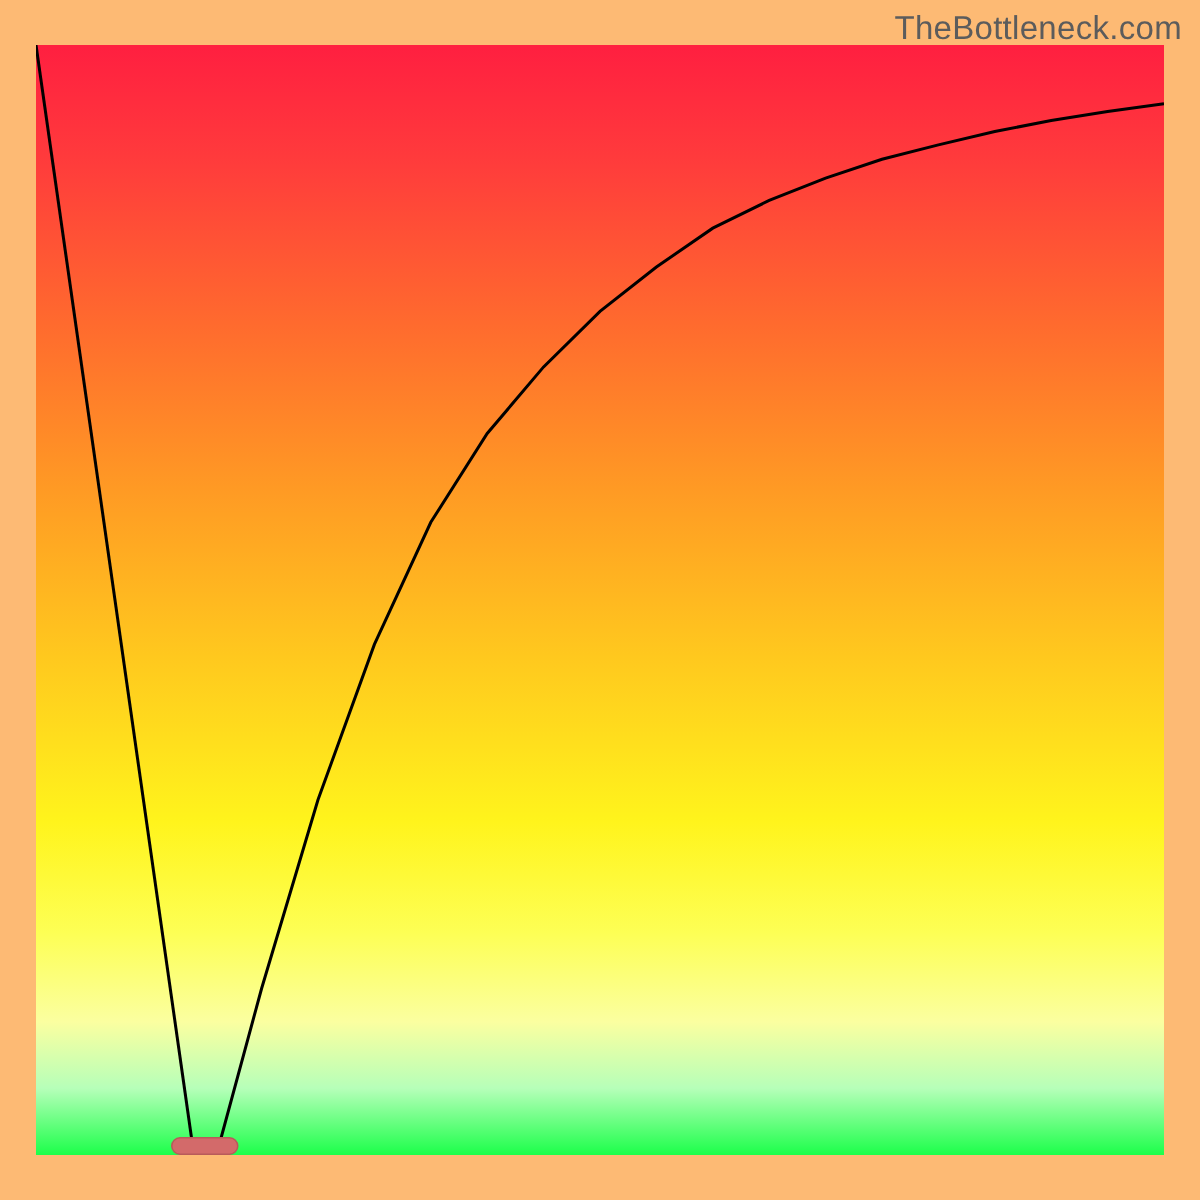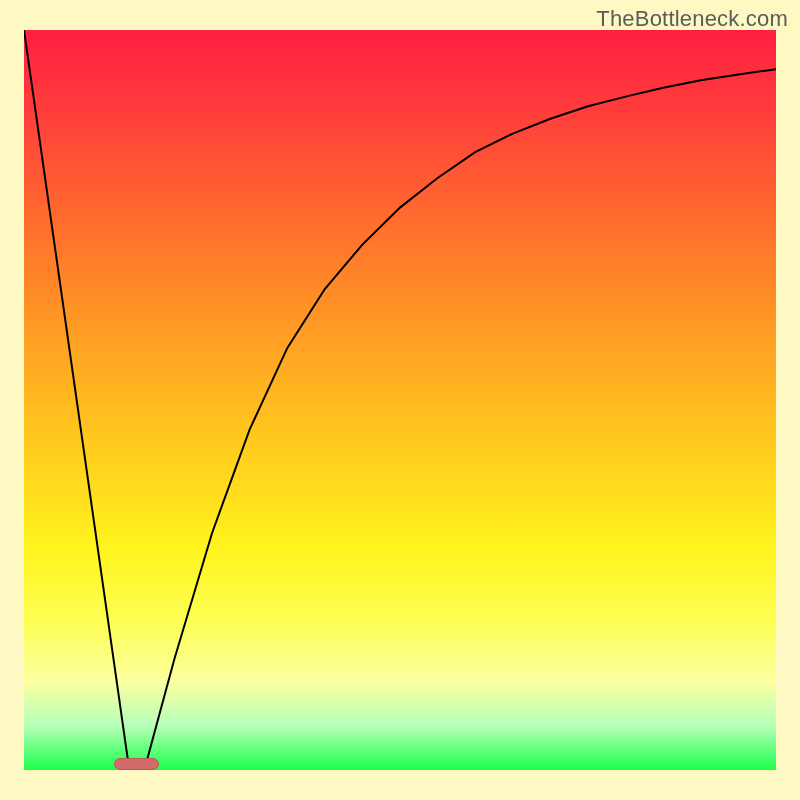--- a/index.html
+++ b/index.html
@@ -1,20 +1,20 @@
 <!DOCTYPE html>
 <html><head>
   <meta charset="utf-8">
   <style>
     * { margin: 0; padding: 0; box-sizing: border-box; }
     html, body { width: 800px; height: 800px; overflow: hidden; }
     .outer {
       width: 800px;
       height: 800px;
-      background: #fef9c3;
+      background: #fdba74;
       position: relative;
     }
     .watermark {
       position: absolute;
       top: 6px;
       right: 12px;
       font-family: Arial, sans-serif;
       font-size: 22px;
       color: #5c5c5c;
       letter-spacing: 0.2px;

